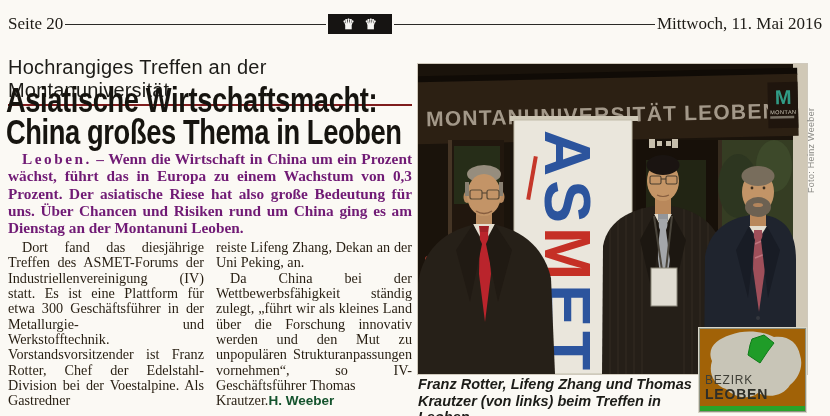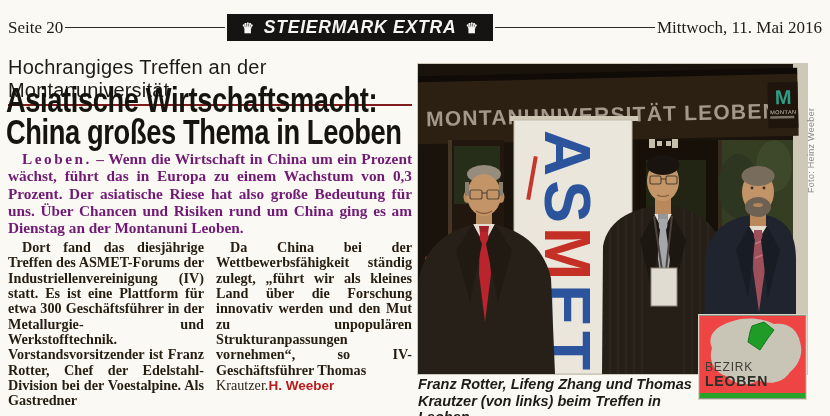--- a/index.html
+++ b/index.html
@@ -19,69 +19,69 @@
           font:20px "Liberation Sans", sans-serif;color:#1d1c18;letter-spacing:0.2px;
           padding-bottom:2px;border-bottom:2px solid #7f1d1d;}
   .headline{position:absolute;left:6px;top:84px;width:518px;transform:scaleX(0.78);transform-origin:0 0;
             font:bold 35px/31.5px "Liberation Sans", sans-serif;color:#16140f;letter-spacing:-0.5px;}
   .lead{position:absolute;left:8px;top:150px;width:404px;text-align:justify;
         font:bold 15.3px/17.3px "Liberation Serif", serif;color:#701a75;text-indent:14px;margin:0;}
   .lead .loc{letter-spacing:2.5px;}
   .columns{position:absolute;left:8px;top:240px;width:404px;height:172px;display:flex;gap:12px;overflow:hidden;}
   .col{width:196px;text-align:justify;font:14.2px/15.35px "Liberation Serif", serif;color:#261d11;}
   .col p{margin:0;}
-  .col p.indent{text-indent:14px;font-weight:bold;}
+  .col p.indent{text-indent:14px;}
   .byline-row{display:flex;justify-content:flex-start;align-items:baseline;}
-  .byline{font:bold 13.5px "Liberation Sans", sans-serif;color:#b91c1c;}
+  .byline{font:bold 13.5px "Liberation Sans", sans-serif;color:#14532d;}
 
   
   .photo{position:absolute;left:417px;top:63px;width:389px;height:310px;border:1px solid #cfc9bc;box-sizing:content-box;}
   .photo svg{display:block;}
   .photo-credit{position:absolute;left:806px;top:63px;width:16px;height:130px;
                 writing-mode:vertical-rl;transform:rotate(180deg);
                 font:9px "Liberation Sans", sans-serif;color:#8b8b86;letter-spacing:0.3px;white-space:nowrap;}
   .caption{position:absolute;left:418px;top:376px;width:282px;margin:0;
            font:italic 600 14.5px/16.5px "Liberation Sans", sans-serif;color:#1c1c18;}
 
   
-  .badge{position:absolute;left:699px;top:315px;width:105px;height:82px;background:#ef4444;
+  .badge{position:absolute;left:699px;top:328px;width:105px;height:82px;background:#a16207;
          border:1px solid #8f9383;box-shadow:0 0 0 1px #d9d6c8;}
   .badge .bar{position:absolute;left:0;bottom:0;width:100%;height:5px;background:#27a32a;}
 </style>
 </head>
 <body>
 
 <div class="page">
 
   <div class="header">
     <span class="h-page">Seite 20</span>
     <span class="h-rule"></span>
     <span class="masthead">
       <span class="crown">♛</span>
-      <span>STEIERMARK EXTRA</span>
       <span class="crown">♛</span>
     </span>
     <span class="h-rule"></span>
     <span class="h-date">Mittwoch, 11. Mai 2016</span>
   </div>
 
   <div class="kicker">Hochrangiges Treffen an der Montanuniversität</div>
 
   <div class="headline">
     <div>Asiatische Wirtschaftsmacht:</div>
     <div>China großes Thema in Leoben</div>
   </div>
 
   <p class="lead"><span class="loc">Leoben.</span><span> – Wenn die Wirtschaft in China um ein Prozent wächst, führt das in Europa zu einem Wachstum von 0,3 Prozent. Der asiatische Riese hat also große Bedeutung für uns. Über Chancen und Risiken rund um China ging es am Dienstag an der Montanuni Leoben.</span></p>
 
   <div class="columns">
     <div class="col">
       <p class="indent">Dort fand das diesjährige Treffen des ASMET-Forums der Industriellenvereinigung (IV) statt. Es ist eine Plattform für etwa 300 Geschäftsführer in der Metallurgie- und Werkstofftechnik. Vorstandsvorsitzender ist Franz Rotter, Chef der Edelstahl-Division bei der Voestalpine. Als Gastredner</p>
     </div>
     <div class="col">
+      <p>reiste Lifeng Zhang, Dekan an der Uni Peking, an.</p>
       <p class="indent">Da China bei der Wettbewerbsfähigkeit ständig zulegt, „führt wir als kleines Land über die Forschung innovativ werden und den Mut zu unpopulären Strukturanpassungen vornehmen“, so IV-Geschäftsführer Thomas</p>
       <div class="byline-row">
         <span>Krautzer.</span>
         <span class="byline">H. Weeber</span>
       </div>
     </div>
   </div>
 
   <div class="photo">
     <svg width="389" height="310" viewBox="0 0 389 310" xmlns="http://www.w3.org/2000/svg">

